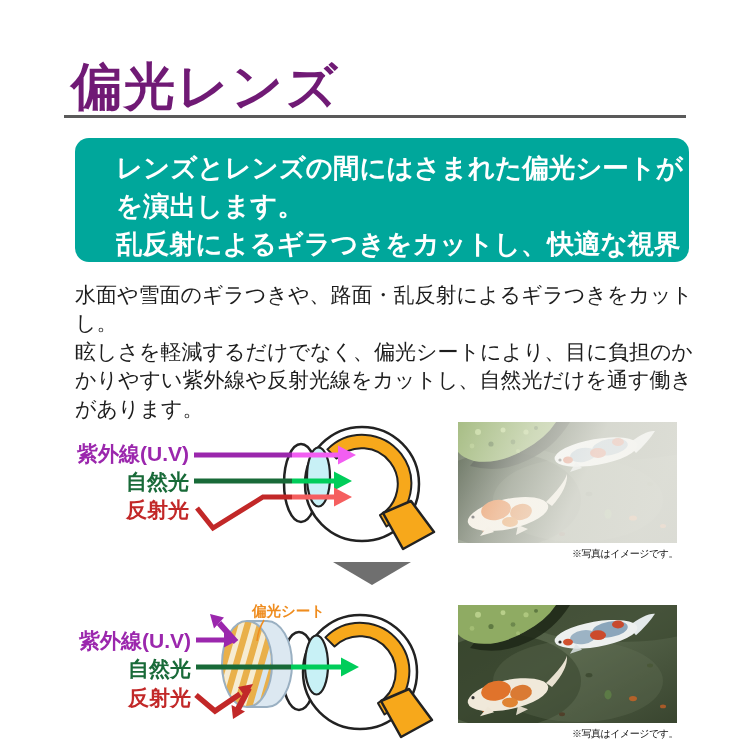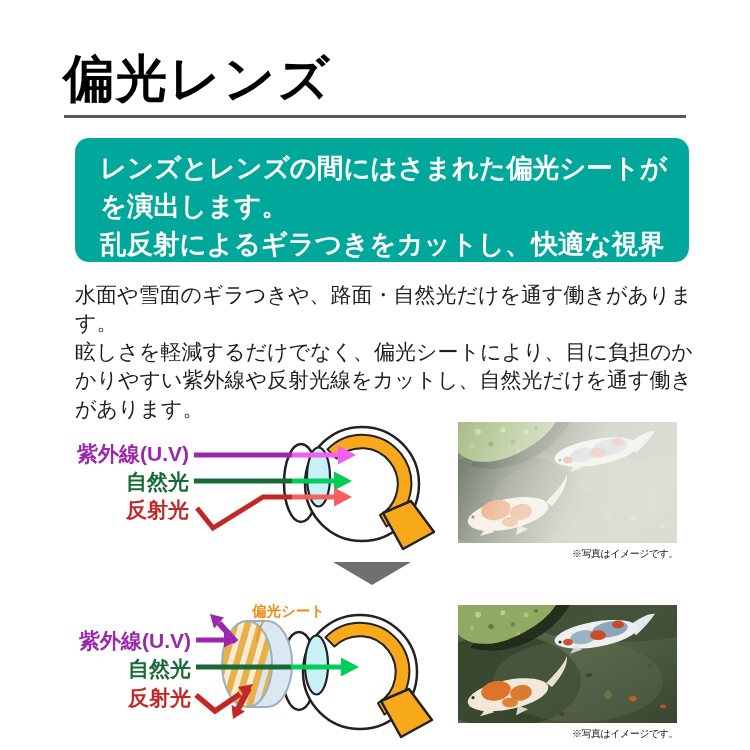--- a/index.html
+++ b/index.html
@@ -1,24 +1,24 @@
 <!DOCTYPE html>
 <html><head>
 <meta charset="utf-8">
 <style>
   html,body{margin:0;padding:0;background:#fff;}
   body{font-family:"Liberation Sans",sans-serif;}
   .page{position:relative;width:750px;height:750px;background:#ffffff;overflow:hidden;}
 
-  .title{position:absolute;left:63px;top:52px;margin:0;font-size:51px;line-height:1.05;
-         font-weight:bold;color:#000000;letter-spacing:2px;}
+  .title{position:absolute;left:63px;top:52px;margin:8px;font-size:51px;line-height:1.05;
+         font-weight:bold;color:#701a75;letter-spacing:2px;}
   .title-rule{position:absolute;left:64px;top:115px;width:622px;height:3px;background:#5a5a5a;}
 
   .banner{position:absolute;left:75px;top:138px;width:614px;height:124px;border-radius:14px;
-          background:#00a79b;box-sizing:border-box;padding:11px 0 0 25px;}
+          background:#00a79b;box-sizing:border-box;padding:11px 0 0 41px;}
   .banner div{color:#fff;font-weight:bold;font-size:26.5px;line-height:38px;white-space:nowrap;}
 
   .intro{position:absolute;left:75px;top:281px;width:622px;color:#1d1d1d;
          font-size:21px;line-height:28.4px;}
   .intro p{margin:0;}
 
   .diagram-svg{position:absolute;}
   #diagram-top{left:60px;top:413px;}
   #diagram-bottom{left:60px;top:592px;}
 
@@ -47,21 +47,21 @@
   <h1 class="title">偏光レンズ</h1>
   <div class="title-rule"></div>
 
   <div class="banner">
     <div>レンズとレンズの間にはさまれた偏光シートが</div>
     <div>を演出します。</div>
     <div>乱反射によるギラつきをカットし、快適な視界</div>
   </div>
 
   <div class="intro">
-    <p>水面や雪面のギラつきや、路面・自然光だけを通す働きがあります。</p>
+    <p>水面や雪面のギラつきや、路面・乱反射によるギラつきをカットし。</p>
     <p>眩しさを軽減するだけでなく、偏光シートにより、目に負担のかかりやすい紫外線や反射光線をカットし、自然光だけを通す働きがあります。</p>
   </div>
 
   <svg id="diagram-top" class="diagram-svg" width="390" height="152" viewBox="60 413 390 152">
     <defs>
       <g id="eye">
         <ellipse cx="301" cy="483" rx="17" ry="39" fill="#fff" stroke="#222" stroke-width="2.5"></ellipse>
         <circle cx="362" cy="484" r="57" fill="#fff" stroke="#222" stroke-width="2.5"></circle>
         <path d="M327.4,449.4 A49,49 0 1 1 386.5,526.4 L380,515.2 A36,36 0 1 0 336.5,458.5 Z" fill="#f7a81b" stroke="#222" stroke-width="2" stroke-linejoin="round"></path>
         <polygon points="383,513 411,501 434,532 403,549" fill="#f7a81b" stroke="#222" stroke-width="2.5" stroke-linejoin="round"></polygon>

